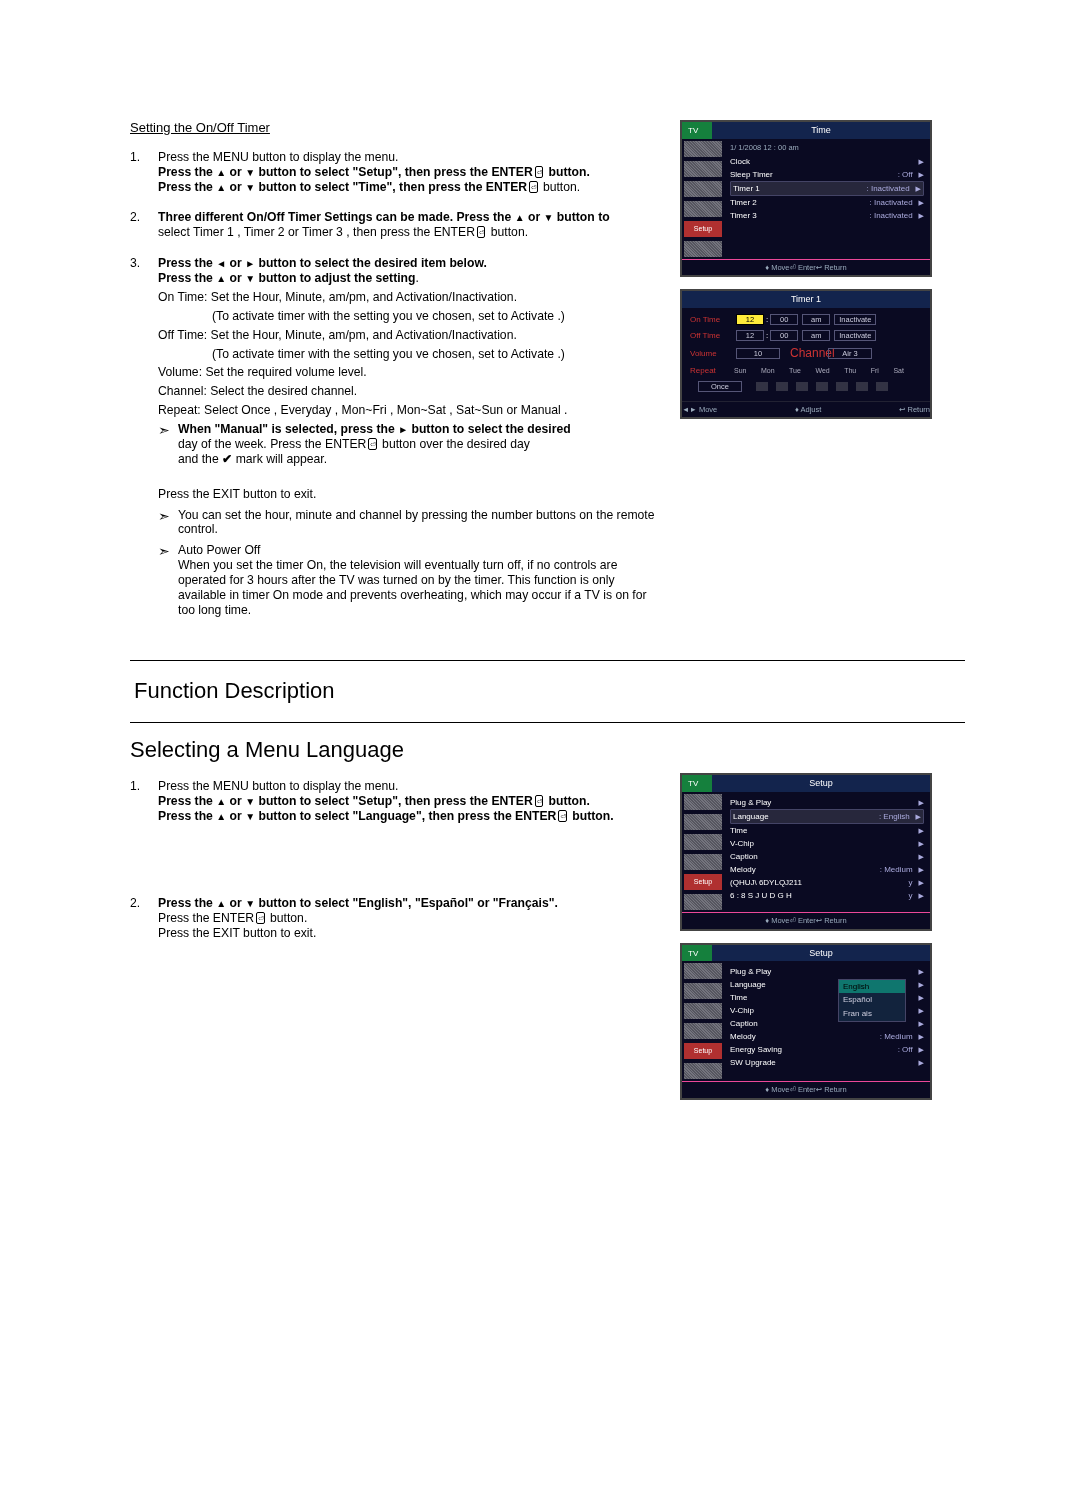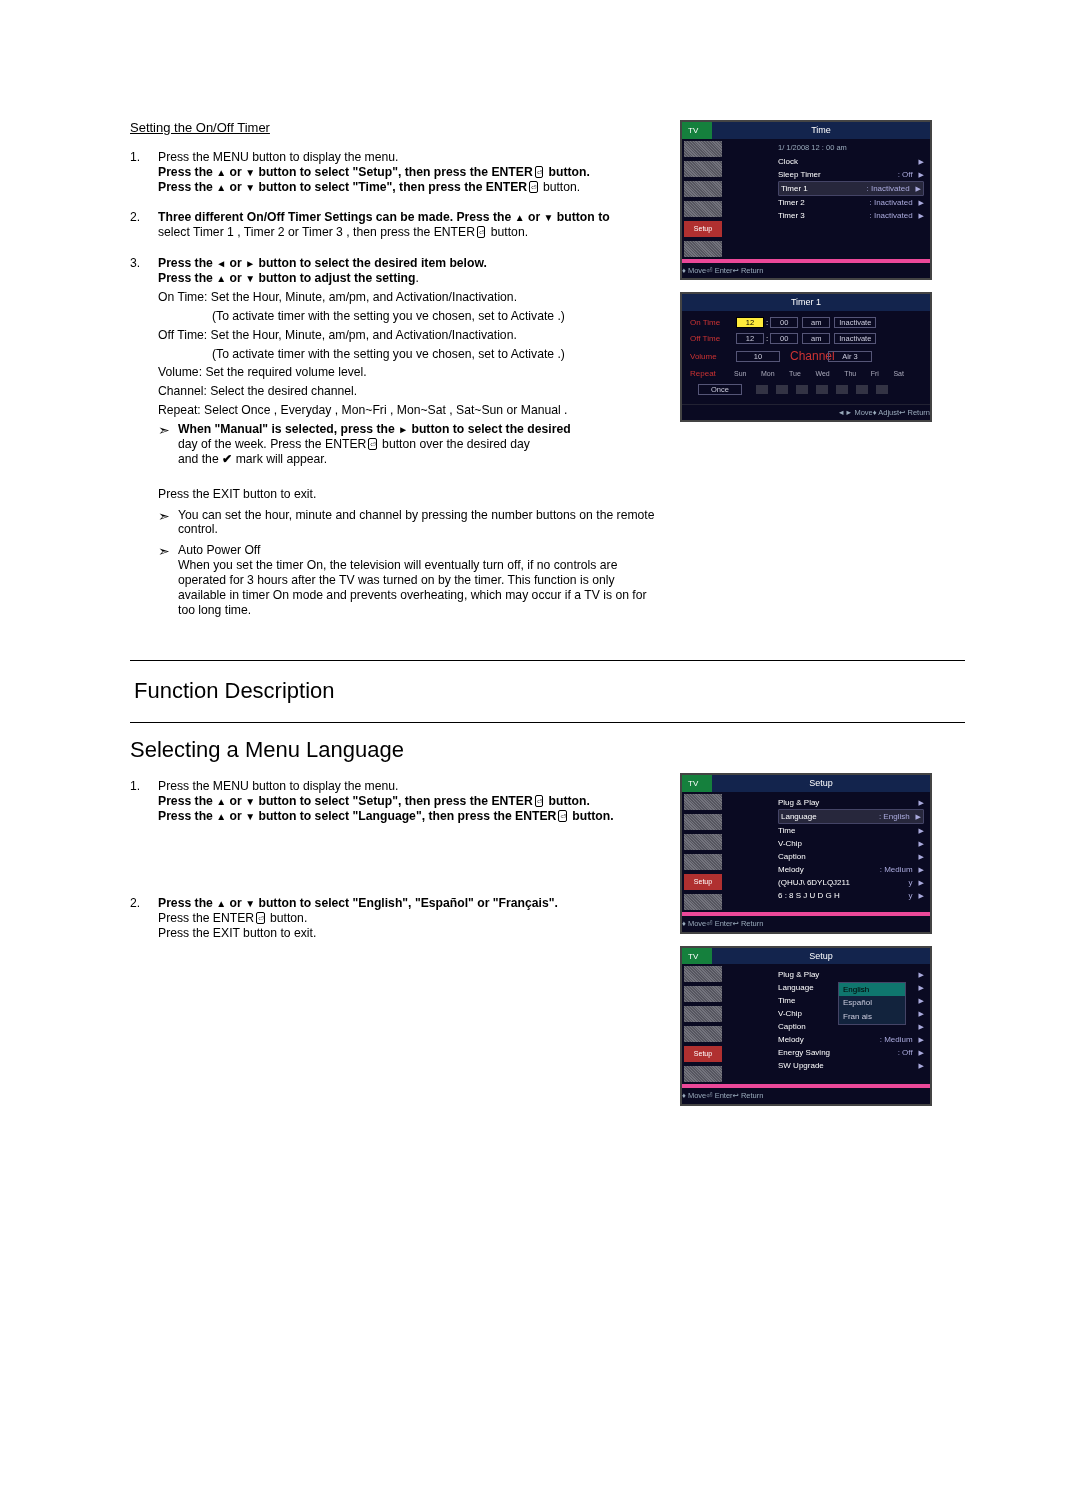--- a/index.html
+++ b/index.html
@@ -75,43 +75,43 @@
     border: 2px solid #444;
     margin-bottom: 12px;
     font-size: 9px;
     color: #fff;
     background: #0a0a22;
     position: relative;
   }
   .osd-hdr { display: flex; background: #0a0a22; }
   .osd-hdr .tv { flex: 0 0 20px; background: #15803d; color: #fff; font-size: 8px; padding: 4px 4px 0 6px; }
   .osd-hdr .title { flex: 1; text-align: center; background: #13244d; color: #fff; padding: 3px 0; font-size: 9px; }
-  .osd-body { display: flex; gap: 48px; }
+  .osd-body { display: flex; }
   .osd-sidebar { width: 42px; display: flex; flex-direction: column; }
   .side-item { height: 16px; margin: 2px; background: repeating-linear-gradient(45deg,#888,#888 1px,#bbb 1px,#bbb 2px); opacity: .6; }
   .side-item.sel { background: #b03030; opacity: 1; font-size: 7px; color: #fff; text-align: center; line-height: 16px; }
   .osd-main { flex: 1; padding: 4px 6px 6px 6px; font-size: 8px; }
   .osd-row { display: flex; justify-content: space-between; height: 13px; align-items: center; }
   .osd-row .lab { flex: 0 0 auto; }
   .osd-row .val { flex: 0 0 auto; color: #aad; }
   .tri { color: #aad; font-size: 7px; margin-left: 6px; }
   .hl { background: rgba(255,255,255,.12); border: 1px solid #446; padding: 0 2px; border-radius: 1px; }
-  .osd-foot { display: flex; justify-content: flex-start; font-size: 7.5px; color: #9ab; padding: 3px 0; border-top: 4px solid #ec4899; background: #0a0a22; }
+  .osd-foot { display: flex; justify-content: center; font-size: 7.5px; color: #9ab; padding: 3px 0; border-top: 1px solid #ec4899; background: #0a0a22; }
 
   
   .osd2 { width: 248px; border: 2px solid #444; margin-bottom: 12px; font-size: 8px; color: #fff; background: #0a0a22; }
   .osd2 .title { text-align: center; background: #13244d; padding: 3px 0; font-size: 9px; }
   .osd2 .body { padding: 6px 8px 4px 8px; }
   .osd2 .trow { display: flex; align-items: center; margin-bottom: 5px; }
   .osd2 .tl { width: 44px; color: #c33; font-size: 8px; }
   .fld { border: 1px solid #557; padding: 0 4px; margin: 0 2px; font-size: 7.5px; min-width: 18px; text-align: center; color: #ccd; }
   .fld.sel { background: #ffeb3b; color: #000; border: 1px solid #000; }
   .days { display: flex; justify-content: space-between; width: 170px; font-size: 7px; color: #aab; }
   .daybox { width: 12px; height: 9px; background: #334; margin: 0 4px; }
-  .osd2 .foot { display: flex; justify-content: flex-end; font-size: 7.5px; color: #9ab; padding: 3px 0; border-top: 1px solid #223; }
+  .osd2 .foot { display: flex; justify-content: space-between; font-size: 7.5px; color: #9ab; padding: 3px 0; border-top: 1px solid #223; }
 
   .popup {
     position: absolute;
     right: 24px;
     top: 34px;
     width: 66px;
     background: #12233d;
     border: 1px solid #446;
     z-index: 2;
   }

